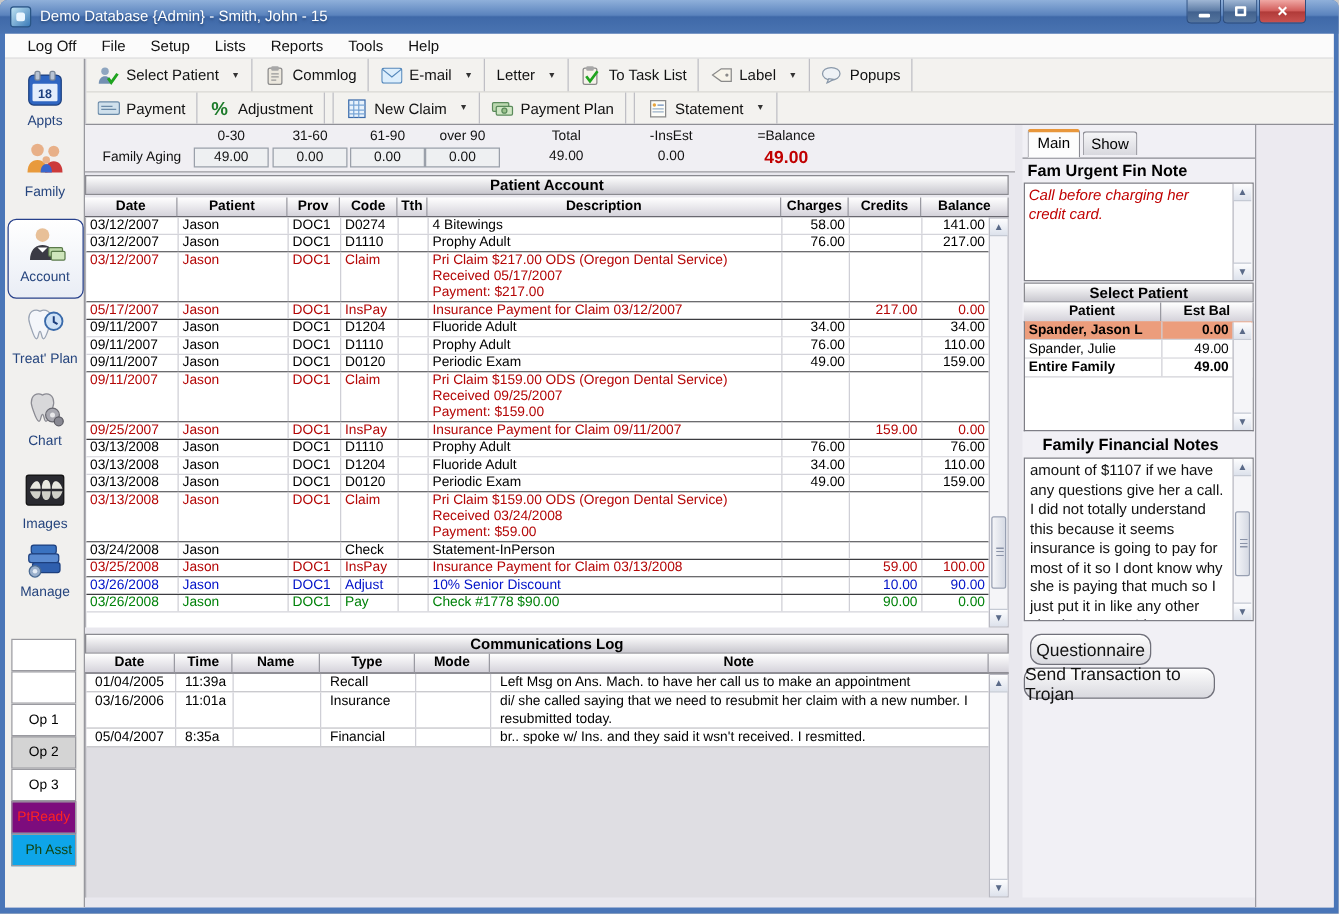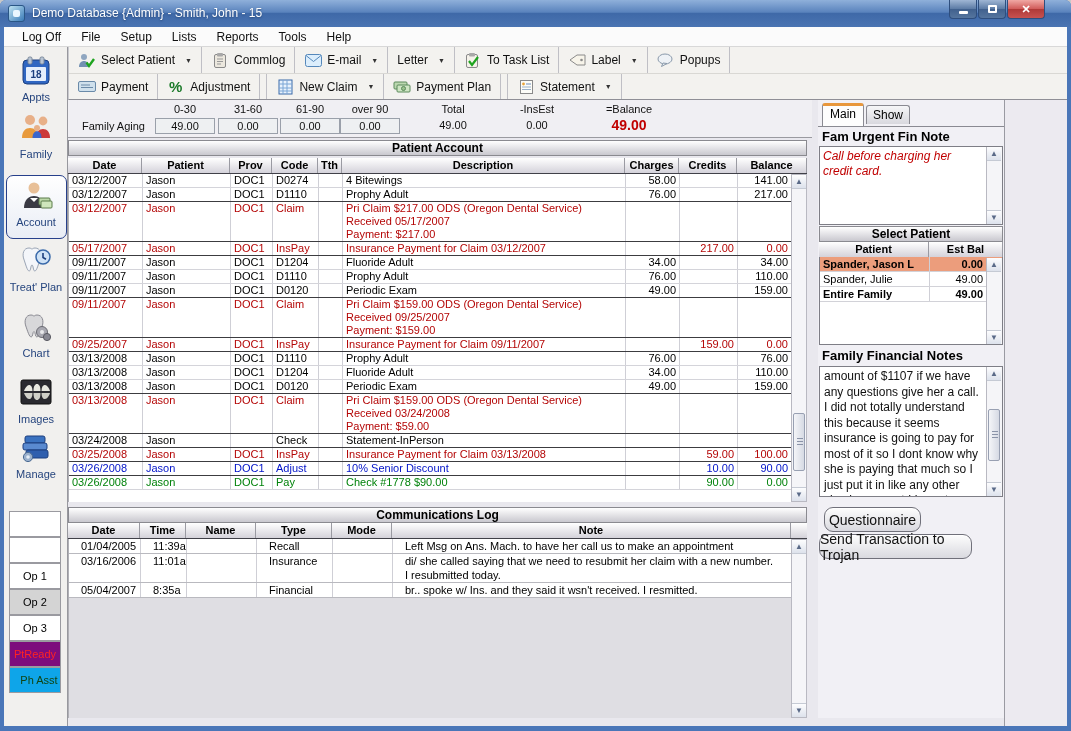--- a/index.html
+++ b/index.html
@@ -58,21 +58,21 @@
                  text-align:center;font-weight:bold;font-size:12px;line-height:14px;color:#000;}
   .grid-header{position:absolute;height:16px;background:linear-gradient(180deg,#ffffff,#d4d2da);border-bottom:1px solid #404048;display:flex;}
   .gh-cell{font-weight:bold;font-size:11px;text-align:center;line-height:15px;border-right:1px solid #9a9aa2;overflow:hidden;}
   .pa-body{position:absolute;left:0;top:74px;width:723px;height:328px;background:#fff;border-left:1px solid #b0b0b6;overflow:hidden;}
   .arow{display:flex;width:723px;border-bottom:1px solid #d4d4da;background:#fff;cursor:default;}
   .arow.sep{border-bottom-color:#3c3c40;}
   .acell{font-size:11px;line-height:13px;padding:0 3px;border-right:1px solid #cfcfd6;overflow:hidden;white-space:nowrap;}
   .num{text-align:right;}
   .comm-body{position:absolute;left:0;top:439px;width:723px;height:179px;background:#dfdee3;border-left:1px solid #b0b0b6;overflow:hidden;}
   .crow{display:flex;width:723px;border-bottom:1px solid #b9b9bf;background:#fff;cursor:default;}
-  .ccell{font-size:11px;line-height:14px;padding:0 12px;border-right:1px solid #cfcfd6;overflow:hidden;}
+  .ccell{font-size:11px;line-height:14px;padding:0 7px;border-right:1px solid #cfcfd6;overflow:hidden;}
   
   .sb{position:absolute;width:16px;background:#f5f5f8;border:1px solid #b9b9c2;}
   .sar{position:absolute;left:0;width:14px;height:14px;background:linear-gradient(180deg,#fdfdfe,#dde2ec);
        color:#5a6a88;font-size:8px;text-align:center;line-height:14px;cursor:default;}
   .sar.up{top:0;border-bottom:1px solid #c5cad4;}
   .sar.dn{bottom:0;border-top:1px solid #c5cad4;}
   .sthumb{position:absolute;left:1px;width:12px;background:linear-gradient(90deg,#f4f5f8,#d6dae4);border:1px solid #98a0b2;border-radius:2px;cursor:default;}
   .sthumb::after{content:"";position:absolute;left:3px;top:50%;margin-top:-4px;width:6px;height:7px;
                  background:repeating-linear-gradient(180deg,#8a93a8 0 1px,transparent 1px 3px);}
   
@@ -665,21 +665,21 @@
           <div class="sp-row" style="font-weight: bold;">
             <div class="sp-name">Entire Family</div>
             <div class="sp-bal">49.00</div>
           </div>
         </div>
       <div class="sb" style="left:168px;top:158px;height:86px;border:none;border-left:1px solid #b9b9c2;">
         <div class="sar up">▲</div>
         <div class="sar dn">▼</div>
       </div>
 
-      <div class="ptitle" style="top:248px;">Family Financial Notes</div>
+      <div class="ptitle" style="top:248px;margin-left:12px;">Family Financial Notes</div>
       <div class="pbox" style="top:266px;height:131px;">
         <div class="note-blk">amount of $1107 if we have any questions give her a call.  I did not totally understand this because it seems insurance is going to pay for most of it so I dont know why she is paying that much so I just put it in like any other check payment I hope to go over this with Kim when she gets back.</div>
         <div class="sb" style="right:0;top:0;height:129px;border-top:none;border-right:none;border-bottom:none;">
           <div class="sar up">▲</div>
           <div class="sthumb" style="top:42px;height:52px;"></div>
           <div class="sar dn">▼</div>
         </div>
       </div>
 
       <div class="pbtn" style="left:6px;top:407px;width:97px;">Questionnaire</div>

